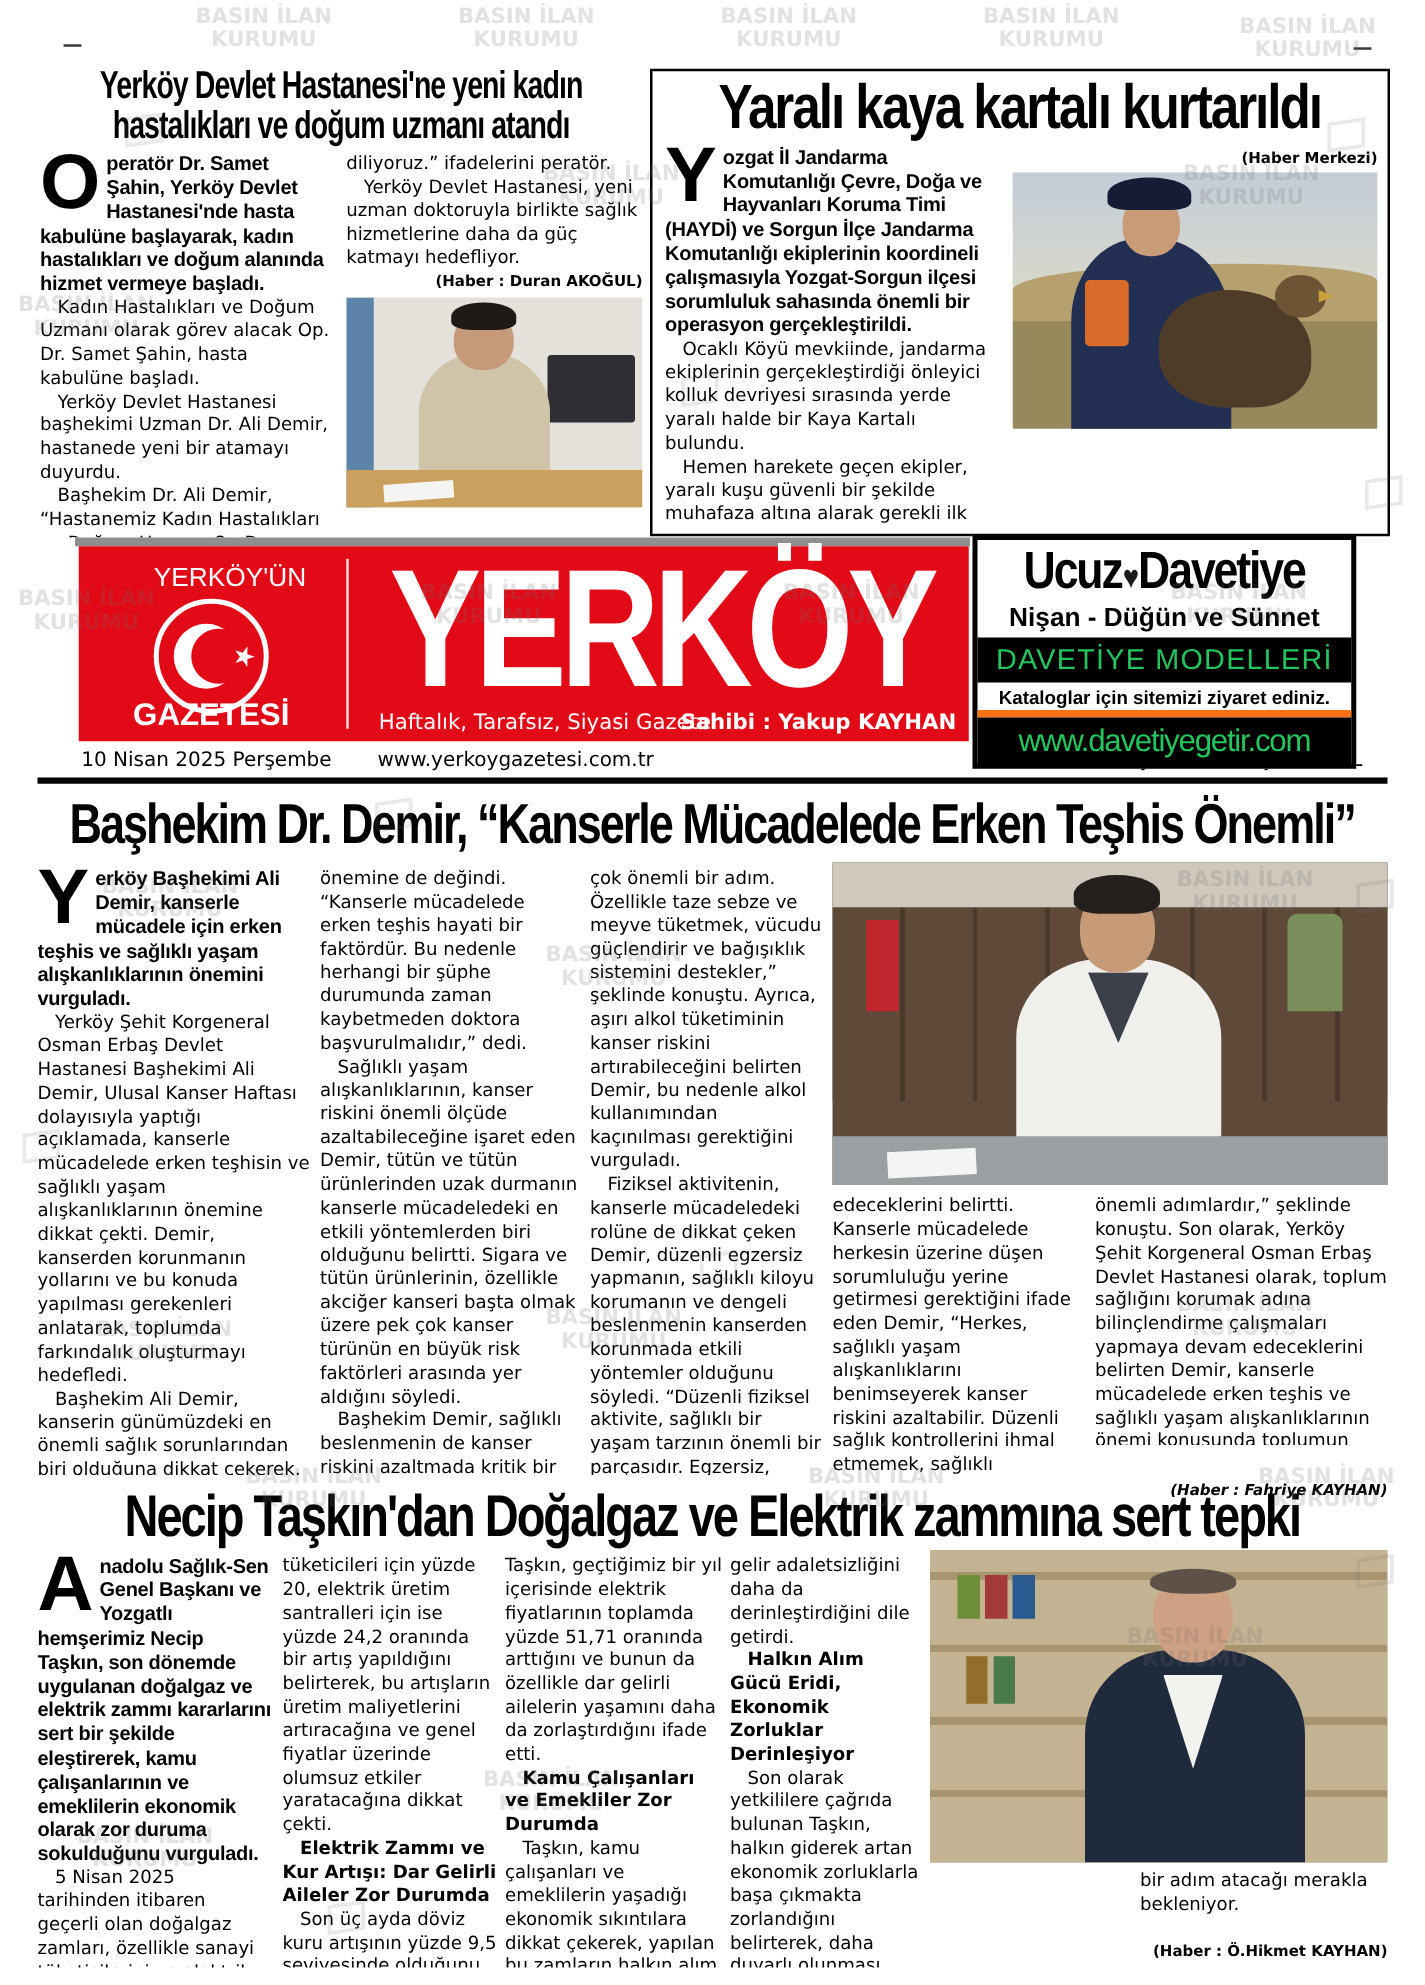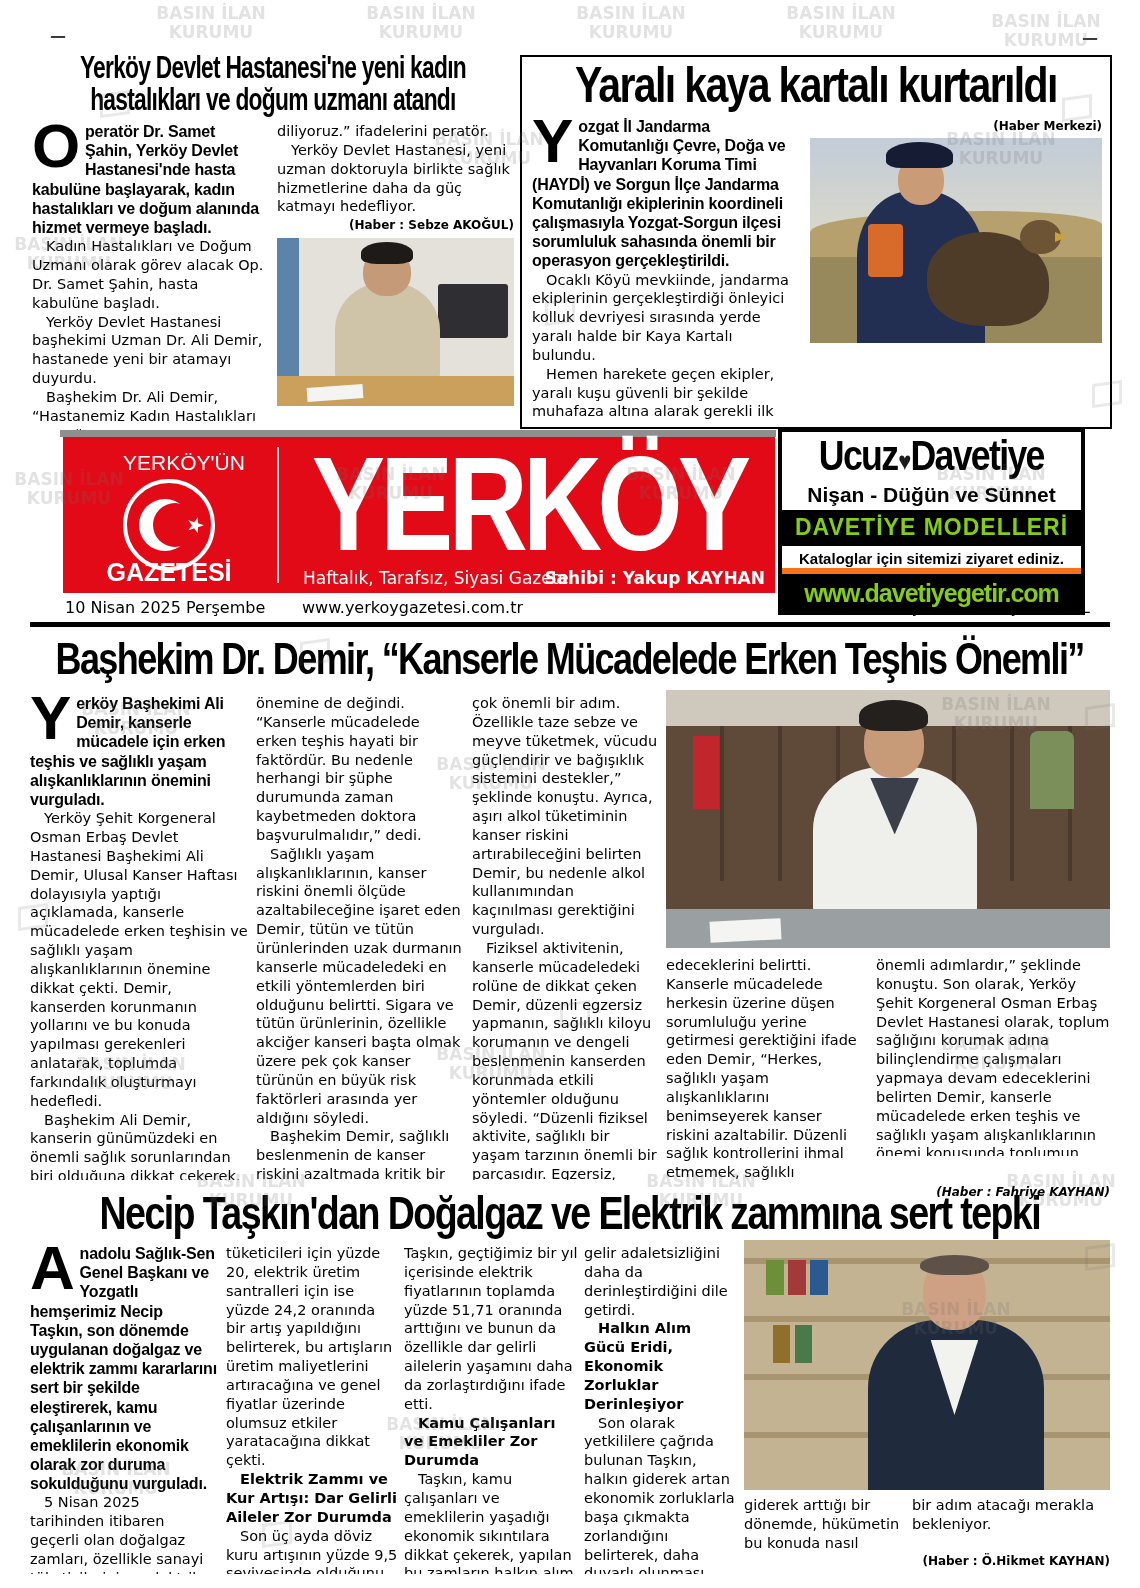--- a/index.html
+++ b/index.html
@@ -70,21 +70,21 @@
 
   
   #ad { position:absolute; left:778px; top:428px; width:307px; height:187px;
         border:4px solid #000; background:#fff; display:flex; flex-direction:column;
         font-family:"Liberation Sans",sans-serif; }
   .ad-title { height:54px; display:flex; justify-content:center; align-items:center;
               font-weight:bold; font-size:42px; letter-spacing:-2px; }
   .ad-title .t { transform:scaleX(0.85); white-space:nowrap; }
   .ad-heart { font-size:26px; color:#1a1a1a; margin:0 1px; transform:rotate(-8deg); }
   .ad-line2 { height:32px; line-height:30px; text-align:center; font-weight:bold; font-size:21px; }
-  .ad-bar { background:#000; color:#84cc16; text-align:center; font-weight:bold; }
+  .ad-bar { background:#000; color:#22c55e; text-align:center; font-weight:normal; }
   .ad-line3 { height:34px; line-height:34px; font-size:23px; letter-spacing:1px; }
   .ad-line4 { height:30px; line-height:26px; text-align:center; font-weight:bold; font-size:15px;
               border-top:2px solid #000; border-bottom:6px solid #f97316; }
   .ad-line5 { flex:1; line-height:39px; font-size:25px; letter-spacing:-1px; }
 
   
   .photo { position:absolute; overflow:hidden; background:#ccc; }
   .photo div { position:absolute; }
 </style>
 </head>
@@ -136,21 +136,21 @@
         <span class="dropcap">O</span>
         <span>peratör Dr. Samet Şahin, Yerköy Devlet Hastanesi'nde hasta kabulüne başlayarak, kadın hastalıkları ve doğum alanında hizmet vermeye başladı.</span>
       </p>
       <p>Kadın Hastalıkları ve Doğum Uzmanı olarak görev alacak Op. Dr. Samet Şahin, hasta kabulüne başladı.</p>
       <p>Yerköy Devlet Hastanesi başhekimi Uzman Dr. Ali Demir, hastanede yeni bir atamayı duyurdu.</p>
       <p>Başhekim Dr. Ali Demir, “Hastanemiz Kadın Hastalıkları ve Doğum Uzmanı Op.Dr. Samet Şahin hasta kabulüne başladı. Kendisine hoş geldin diyor, görevinde başarılar</p>
     </div>
     <div class="col" style="left:245px;top:70px;width:237px;height:308px;">
       <p class="ni">diliyoruz.” ifadelerini peratör.</p>
       <p>Yerköy Devlet Hastanesi, yeni uzman doktoruyla birlikte sağlık hizmetlerine daha da güç katmayı hedefliyor.</p>
-      <div class="credit">(Haber : Sebze AKOĞUL)</div>
+      <div class="credit">(Haber : Duran AKOĞUL)</div>
       <div class="photo" style="position:relative;margin-top:4px;width:237px;height:168px;background:#e4e1db;">
         <div style="left:0;top:0;width:22px;height:100%;background:#5b84a8;"></div>
         <div style="right:6px;top:46px;width:70px;height:54px;background:#2e2e33;border-radius:3px;"></div>
         <div style="left:58px;top:44px;width:105px;height:100px;background:#cfc3a8;border-radius:48% 48% 8% 8%;"></div>
         <div style="left:86px;top:12px;width:48px;height:46px;background:#c49a79;border-radius:46%;"></div>
         <div style="left:84px;top:4px;width:52px;height:22px;background:#1e1a17;border-radius:50% 50% 30% 30%;"></div>
         <div style="left:0;bottom:0;width:100%;height:30px;background:#caa05c;"></div>
         <div style="left:30px;bottom:6px;width:56px;height:14px;background:#f4f4f2;transform:rotate(-4deg);"></div>
       </div>
     </div>
@@ -297,21 +297,18 @@
     <div style="left:12%;top:8%;width:5%;height:14%;background:#a33a3a;"></div>
     <div style="left:18%;top:8%;width:5%;height:14%;background:#2a5a8f;"></div>
     <div style="left:8%;top:34%;width:4.5%;height:15%;background:#8f6f2a;"></div>
     <div style="left:14%;top:34%;width:4.5%;height:15%;background:#4a7a4a;"></div>
     <div style="left:34%;top:32%;width:48%;height:68%;background:#202a3d;border-radius:40% 40% 0 0;"></div>
     <div style="left:51%;top:40%;width:13%;height:30%;background:#f2f2ee;clip-path:polygon(0 0,100% 0,50% 100%);"></div>
     <div style="left:49%;top:7%;width:17%;height:29%;background:#cfa184;border-radius:46%;"></div>
     <div style="left:48%;top:6%;width:19%;height:8%;background:#5e5248;border-radius:50% 50% 40% 40%;"></div>
   </div>
 
-  <div class="col" style="left:744px;top:1496px;width:160px;height:52px;">
-    <p class="ni">giderek arttığı bir dönemde, hükümetin bu konuda nasıl</p>
-  </div>
   <div class="col" style="left:912px;top:1496px;width:198px;height:52px;">
     <p class="ni">bir adım atacağı merakla bekleniyor.</p>
   </div>
   <div class="credit abs" style="left:912px;top:1552px;width:198px;">(Haber : Ö.Hikmet KAYHAN)</div>
 
 </div>
 
 </body></html>

